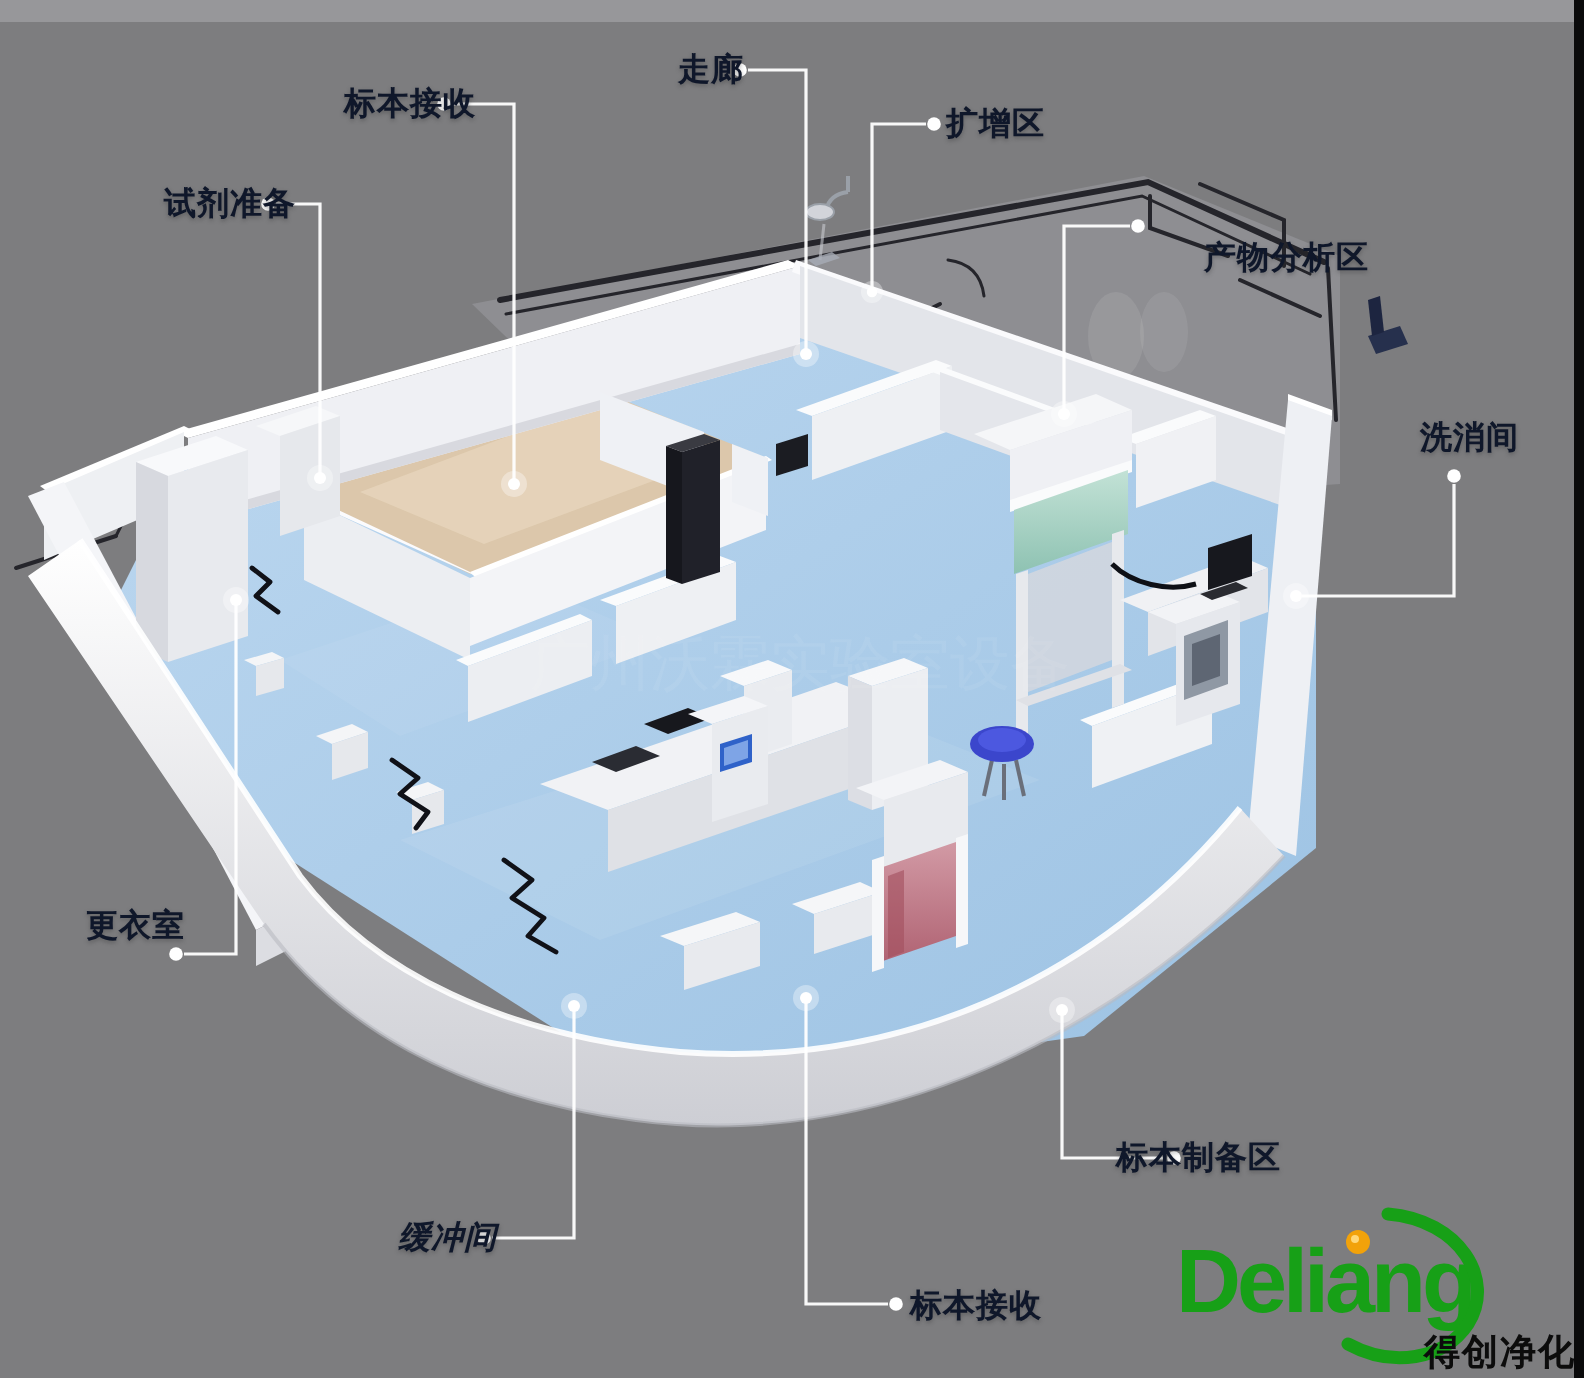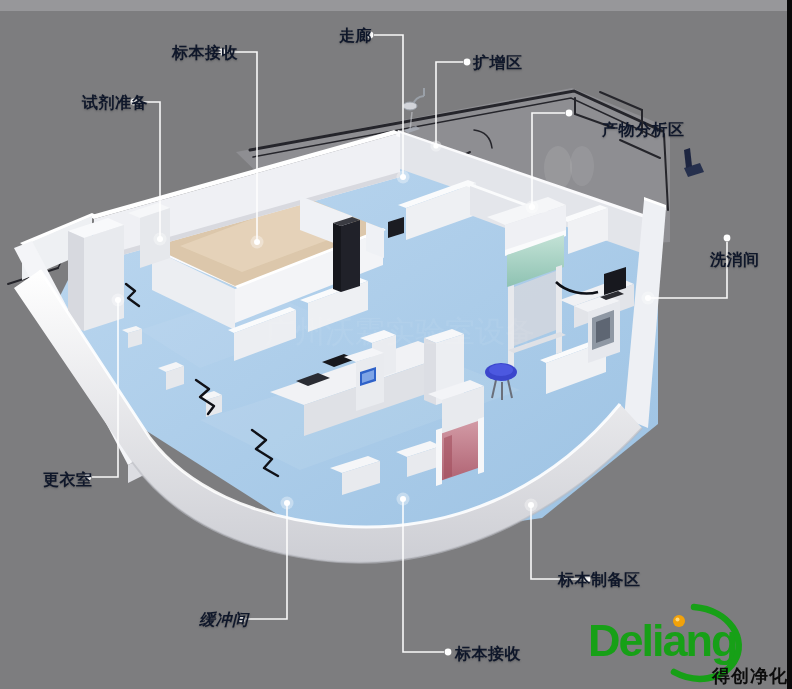--- a/index.html
+++ b/index.html
@@ -321,22 +321,22 @@
     </g>
 
     <rect x="787" y="0" width="5" height="689" fill="#0a0a0b"></rect>
   </svg>
 
   <div class="label" style="left:172px;top:45px;text-align:center;">标本接收</div>
   <div class="label" style="left:82px;top:95px;">试剂准备</div>
   <div class="label" style="left:339px;top:28px;">走廊</div>
   <div class="label" style="left:473px;top:55px;">扩增区</div>
   <div class="label" style="left:576px;top:122px;margin-left:26px;">产物分析区</div>
-  <div class="label" style="left:710px;top:212px;margin-top:40px;">洗消间</div>
-  <div class="label" style="left:43px;top:472px;">更衣室</div>
+  <div class="label" style="left:710px;top:212px;">洗消间</div>
+  <div class="label" style="left:43px;top:456px;">更衣室</div>
   <div class="label" style="left:199px;top:612px;font-style:italic;">缓冲间</div>
   <div class="label" style="left:455px;top:646px;">标本接收</div>
   <div class="label" style="left:558px;top:572px;">标本制备区</div>
 
   <div class="logo-wrap">
     <svg width="206" height="93" viewBox="0 0 206 93">
       <text x="2" y="60" class="logo-brand" fill="#17a017" font-weight="bold" font-size="45">Deliang</text>
       <path d="M108,11 C144,14 162,44 148,66 C136,84 110,88 88,76" stroke="#17a017" stroke-width="6.5" fill="none" stroke-linecap="round"></path>
       <circle cx="93" cy="25" r="6" fill="#f2a20a"></circle>
       <circle cx="91.5" cy="23.5" r="2" fill="#ffd878"></circle>

